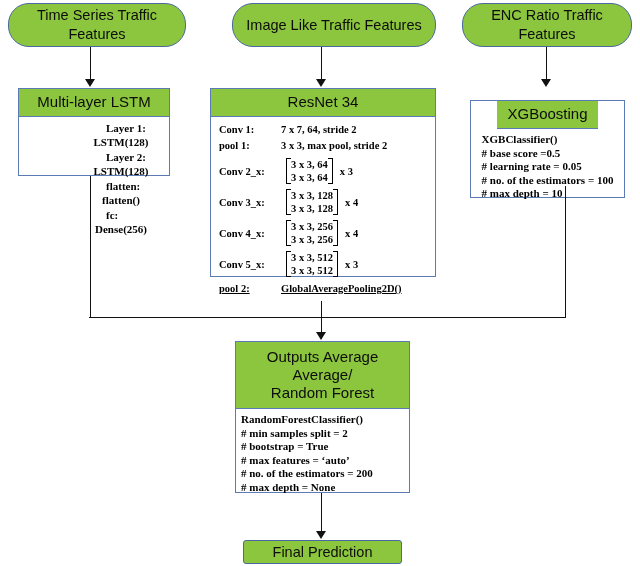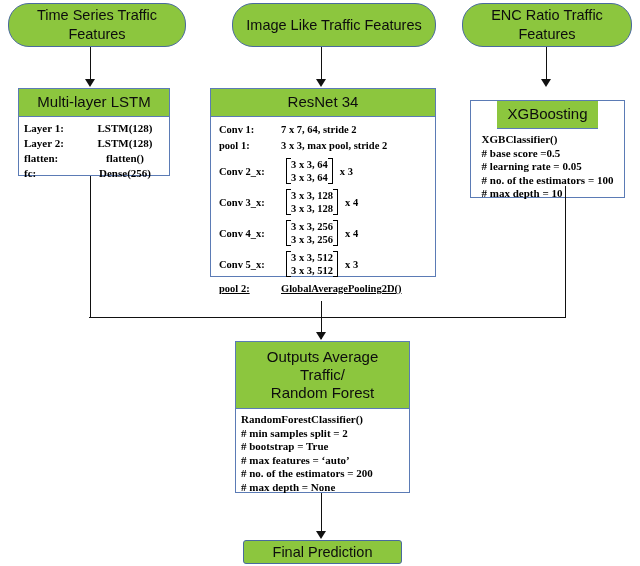--- a/index.html
+++ b/index.html
@@ -44,21 +44,21 @@
     flex:1 1 auto;
     position:relative;
     font-family:"Liberation Serif",serif;
     font-weight:bold;
     font-size:11px;
     color:#000;
     padding:4px 5px 3px 5px;
   }
 
   
-  .kvrow{display:flex;align-items:flex-end;margin-bottom:1px;}
+  .kvrow{display:flex;align-items:flex-end;margin-bottom:1px;flex-direction:column;}
   .kvrow .k{flex:0 0 auto;}
   .kvrow .v{flex:0 0 auto;}
 
   
   .lstm .kvrow{line-height:14px;}
   .lstm .k{width:58px;}
   .lstm .v{width:86px;text-align:center;}
 
   
   .lines div{line-height:13.5px;white-space:nowrap;}
@@ -230,21 +230,21 @@
 
   <div class="vline" style="left:565px;top:186px;height:132px;"></div>
   <div class="hline" style="left:321px;top:317px;width:245px;"></div>
 
   <div class="vline" style="left:321px;top:301px;height:38px;"></div>
   <div class="arrowhead" style="left:316px;top:332px;"></div>
 
   <div class="node module" style="left:235px;top:341px;width:175px;height:152px;">
     <div class="hdr" style="height:62px;flex-direction:column;">
       <span>Outputs Average</span>
-      <span>Traffic/</span>
+      <span>Average/</span>
       <span>Random Forest</span>
     </div>
     <div class="body lines">
       <div>RandomForestClassifier()</div>
       <div># min samples split = 2</div>
       <div># bootstrap = True</div>
       <div># max features = ‘auto’</div>
       <div># no. of the estimators = 200</div>
       <div># max depth = None</div>
     </div>

